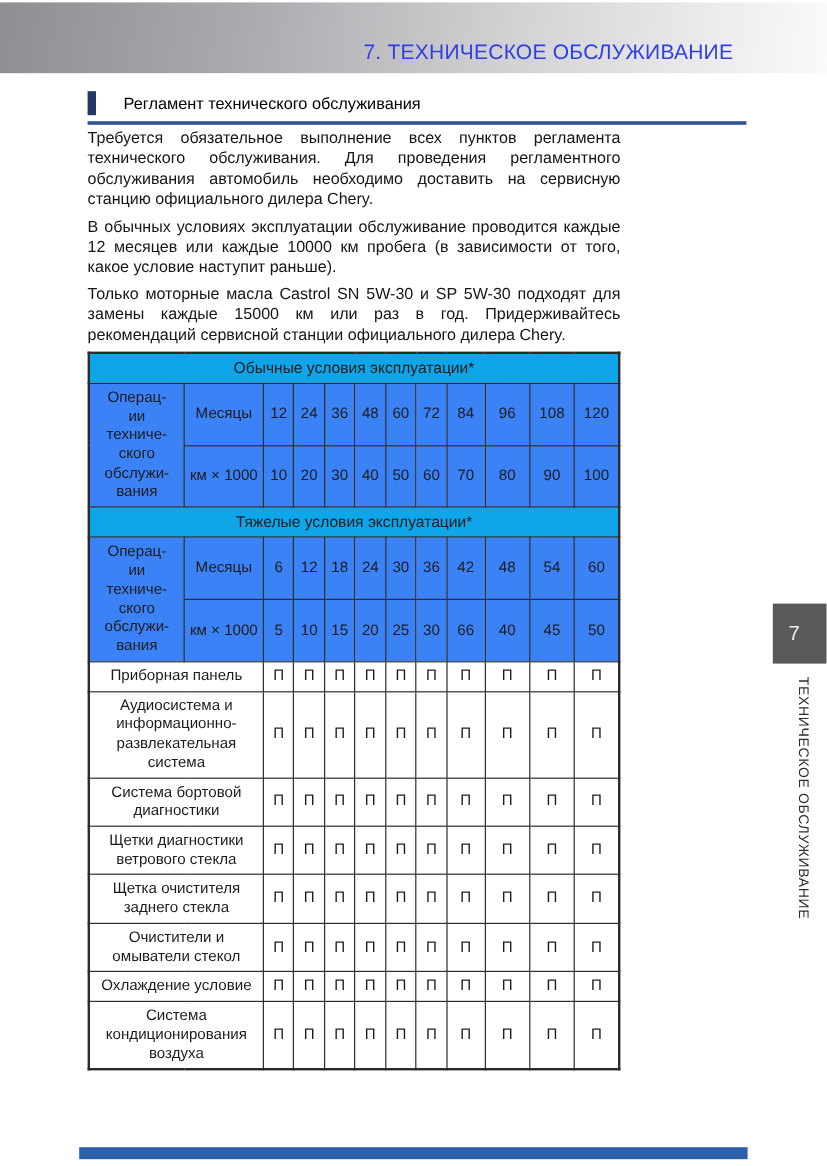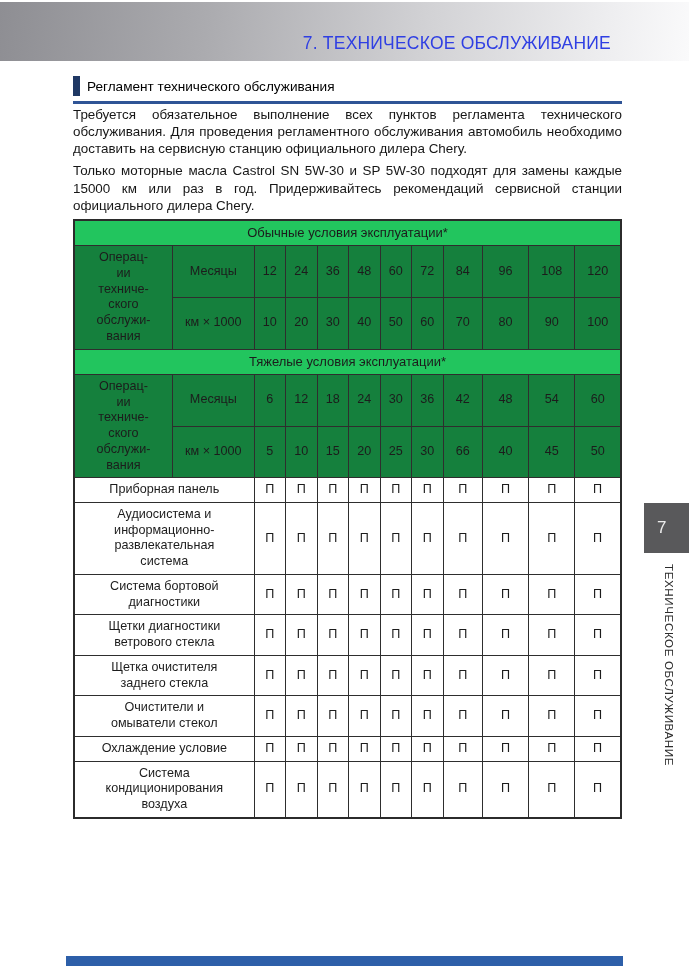--- a/index.html
+++ b/index.html
@@ -7,36 +7,36 @@
         font-family:"Liberation Sans","DejaVu Sans",sans-serif;}
 
   
   .top-banner{position:absolute;left:0;top:2px;width:689px;height:59px;
     background:linear-gradient(96deg,#8e8e93 0%,#ababaf 30%,#d2d2d5 62%,#eeeef0 88%,#fafafb 100%);}
   .chapter-title{position:absolute;top:33px;right:78px;font-size:17.5px;color:#2f3fe3;
     letter-spacing:.2px;white-space:nowrap;}
 
   
   .section-heading{position:absolute;left:73px;top:76px;width:549px;box-sizing:border-box;
-    border-bottom:3px solid #2F5496;padding-bottom:5px;display:flex;align-items:center;gap:7px;}
+    border-bottom:3px solid #2F5496;padding-bottom:5px;display:flex;align-items:center;gap:23px;}
   .accent-bar{width:7px;height:20px;background:#1F3864;flex:0 0 auto;}
   .section-title{font-size:13.6px;color:#000;}
 
   
-  .body-copy{position:absolute;left:73px;top:106px;width:549px;}
+  .body-copy{position:absolute;left:73px;top:106px;width:444px;}
   .body-copy p{margin:0 0 5px;font-size:13.4px;line-height:1.28;text-align:justify;color:#161616;}
   .body-copy p.legend{text-align:left;}
 
   
   table.maint{width:100%;border-collapse:collapse;border:2px solid #2b2b2b;margin-top:3px;
     font-size:12.6px;color:#1c1c1c;table-layout:fixed;}
   table.maint td{border:1px solid #2e2e2e;text-align:center;vertical-align:middle;
     padding:4px 2px;line-height:1.25;}
-  td.sec-cell{background:#22c55e;text-align:left;padding:5px 8px;font-size:13px;}
-  td.hdr{background:#15803d;}
+  td.sec-cell{background:#0ea5e9;text-align:left;padding:5px 8px;font-size:13px;}
+  td.hdr{background:#3b82f6;}
   td.ops{white-space:pre-line;padding:4px 3px;}
   td.item{white-space:pre-line;padding:5px 4px;margin-top:32px;}
 
   
   .chapter-tab{position:absolute;right:0;top:503px;width:45px;height:50px;background:#59595b;
     color:#ececec;font-size:17px;display:flex;align-items:center;padding-left:13px;box-sizing:border-box;}
   .vertical-label{position:absolute;top:564px;right:13px;writing-mode:vertical-rl;
     font-size:11.6px;letter-spacing:.6px;color:#2c2c2c;white-space:nowrap;}
 
   
@@ -50,20 +50,21 @@
   <div class="top-banner"></div>
   <div class="chapter-title">7. ТЕХНИЧЕСКОЕ ОБСЛУЖИВАНИЕ</div>
 
   <div class="section-heading">
     <span class="accent-bar"></span>
     <span class="section-title">Регламент технического обслуживания</span>
   </div>
 
   <div class="body-copy">
     <p>Требуется обязательное выполнение всех пунктов регламента технического обслуживания. Для проведения регламентного обслуживания автомобиль необходимо доставить на сервисную станцию официального дилера Chery.</p>
+    <p>В обычных условиях эксплуатации обслуживание проводится каждые 12 месяцев или каждые 10000 км пробега (в зависимости от того, какое условие наступит раньше).</p>
     <p>Только моторные масла Castrol SN 5W-30 и SP 5W-30 подходят для замены каждые 15000 км или раз в год. Придерживайтесь рекомендаций сервисной станции официального дилера Chery.</p>
 
     <table class="maint">
       <colgroup>
         <col style="width:17.5%">
           <col style="width:14.5%">
         <col style="width:5.6%">
           <col style="width:5.6%">
           <col style="width:5.6%">
         <col style="width:5.6%">

